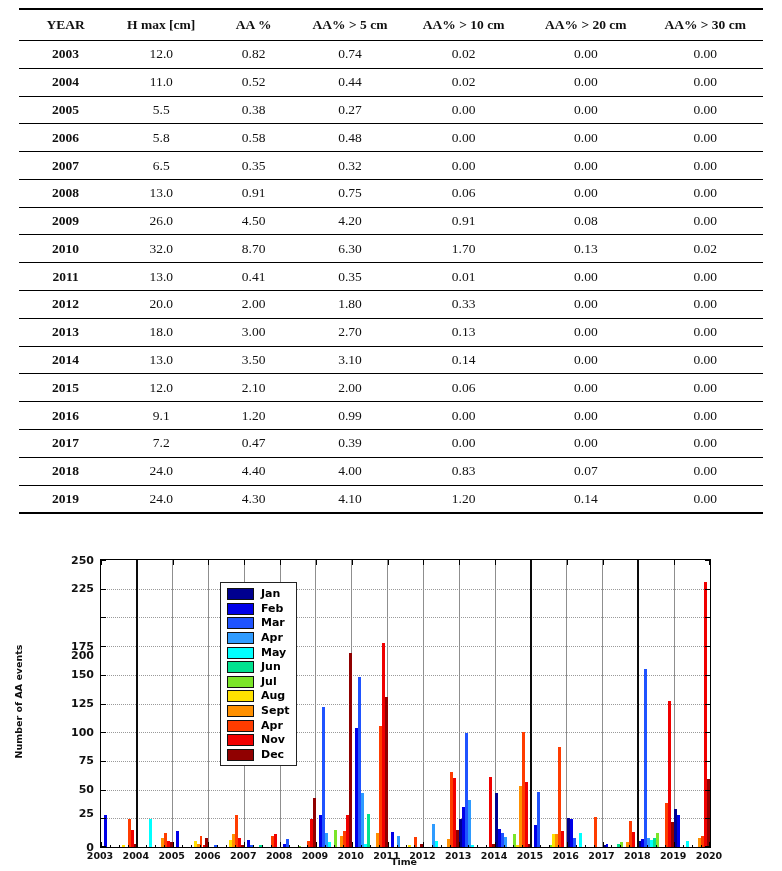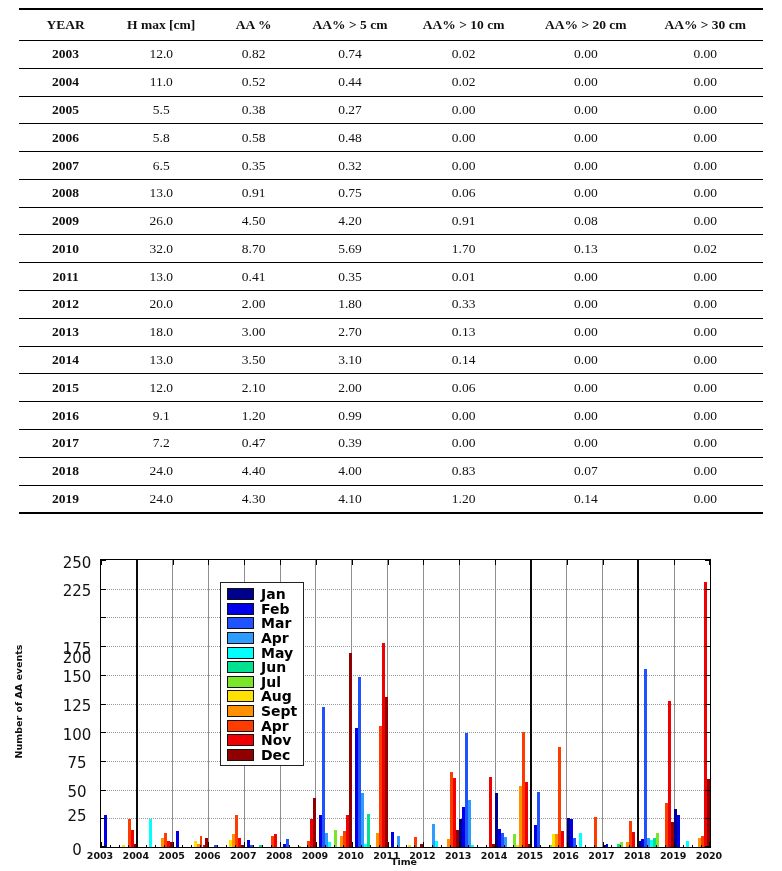--- a/index.html
+++ b/index.html
@@ -17,27 +17,27 @@
   
   #figure{position:absolute;left:0;top:548px;width:782px;height:323px;
           font-family:"DejaVu Sans", sans-serif;}
   #plot{position:absolute;left:100px;top:11px;width:609px;height:287px;
         border:1.6px solid #000;box-sizing:content-box;background:#fff;}
   .hgrid{position:absolute;left:0;width:609px;height:0;border-top:1px dotted #9a9a9a;z-index:0;}
   .vgrid{position:absolute;top:0;height:287px;width:1px;background:#8f8f8f;z-index:1;}
   .vgrid.emph{width:2px;background:#0a0a0a;z-index:6;}
   .bar{position:absolute;z-index:2;}
   .tick{position:absolute;background:#000;z-index:3;}
-  .ylab{position:absolute;width:34px;text-align:center;font-size:15px;font-weight:normal;color:#111;}
+  .ylab{position:absolute;width:34px;text-align:right;font-size:11px;font-weight:bold;color:#111;}
   .xlab{position:absolute;width:40px;text-align:center;font-size:9.5px;font-weight:bold;color:#111;}
   #legend{position:absolute;left:119px;top:22px;z-index:4;background:#fff;
           border:1.2px solid #222;padding:4px 6px 3px 6px;}
   .leg-row{display:flex;align-items:center;height:14.6px;}
   .leg-swatch{width:25px;height:10px;border:0.5px solid #111;margin-right:7px;flex:none;}
-  .leg-label{font-size:14px;font-weight:bold;color:#000;line-height:10px;}
+  .leg-label{font-size:11px;font-weight:bold;color:#000;line-height:10px;}
   #ylabel{position:absolute;left:-62px;top:148px;width:160px;text-align:center;
           transform:rotate(-90deg);transform-origin:center;
           font-size:9.5px;font-weight:bold;color:#111;}
   #xlabel{position:absolute;left:374px;top:308px;width:60px;text-align:center;
           font-size:9.5px;font-weight:bold;color:#111;}
 </style>
 </head>
 <body>
 
 <div id="page">
@@ -115,21 +115,21 @@
           <td>4.50</td>
           <td>4.20</td>
           <td>0.91</td>
           <td>0.08</td>
           <td>0.00</td>
         </tr>
         <tr>
           <td class="year-cell">2010</td>
           <td>32.0</td>
           <td>8.70</td>
-          <td>5.69</td>
+          <td>6.30</td>
           <td>1.70</td>
           <td>0.13</td>
           <td>0.02</td>
         </tr>
         <tr>
           <td class="year-cell">2011</td>
           <td>13.0</td>
           <td>0.41</td>
           <td>0.35</td>
           <td>0.01</td>

